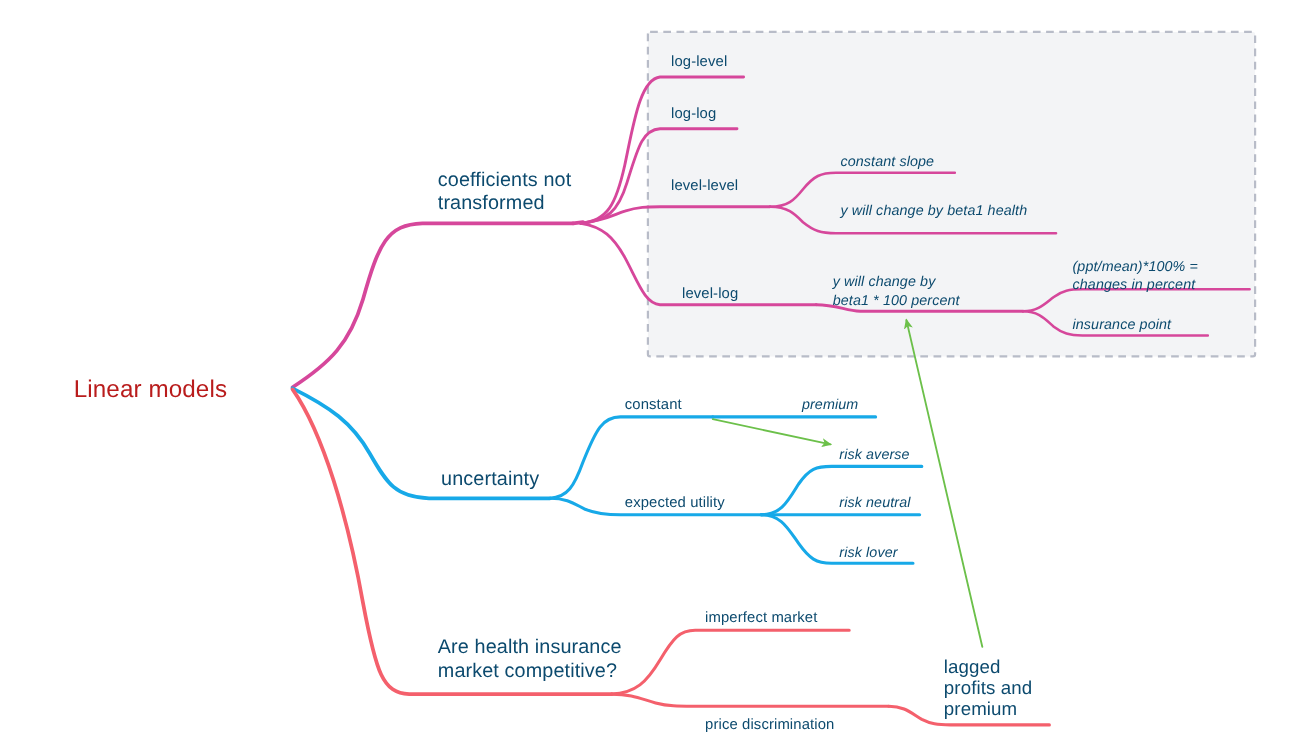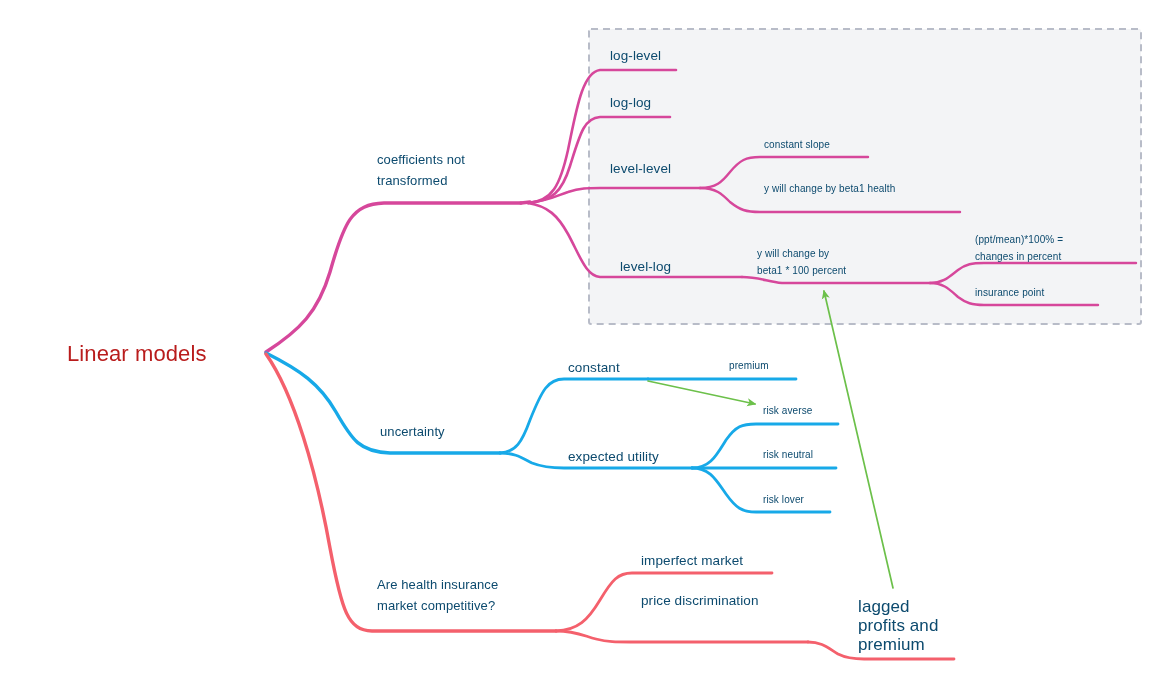--- a/index.html
+++ b/index.html
@@ -28,27 +28,29 @@
     color: #0c4a6e;
     white-space: pre;
     line-height: 1.28;
     letter-spacing: 0.1px;
   }
   .root-label {
     font-size: 22px;
     color: #b91c1c;
   }
   .lvl1-label {
-    font-size: 13px;
+    font-size: 18px;
+    margin-left: 21px;
   }
   .lvl2-label {
     font-size: 13.5px;
   }
   .lvl3-label {
-    font-size: 10px;
+    font-size: 13px;
+    font-style: italic;
   }
   .annot-label {
     font-size: 17px;
   }
 </style>
 </head>
 <body>
 
 <svg id="mindmap" viewBox="0 0 1173 685" xmlns="http://www.w3.org/2000/svg">
   <defs>
@@ -183,17 +185,17 @@
 
 <div class="node-label lvl3-label" style="left:729px; top:360px;">premium</div>
 <div class="node-label lvl3-label" style="left:763px; top:405px;">risk averse</div>
 <div class="node-label lvl3-label" style="left:763px; top:449px;">risk neutral</div>
 <div class="node-label lvl3-label" style="left:763px; top:494px;">risk lover</div>
 
 <div class="node-label lvl1-label" style="left:377px; top:577px;">Are health insurance</div>
 <div class="node-label lvl1-label" style="left:377px; top:598px;">market competitive?</div>
 
 <div class="node-label lvl2-label" style="left:641px; top:552px;">imperfect market</div>
-<div class="node-label lvl2-label" style="left:641px; top:592px;text-align:right;">price discrimination</div>
+<div class="node-label lvl2-label" style="left:641px; top:650px;text-align:right;">price discrimination</div>
 
 <div class="node-label annot-label" style="left:858px; top:596px;">lagged</div>
 <div class="node-label annot-label" style="left:858px; top:615px;">profits and</div>
 <div class="node-label annot-label" style="left:858px; top:634px;">premium</div>
 
 </body></html>

